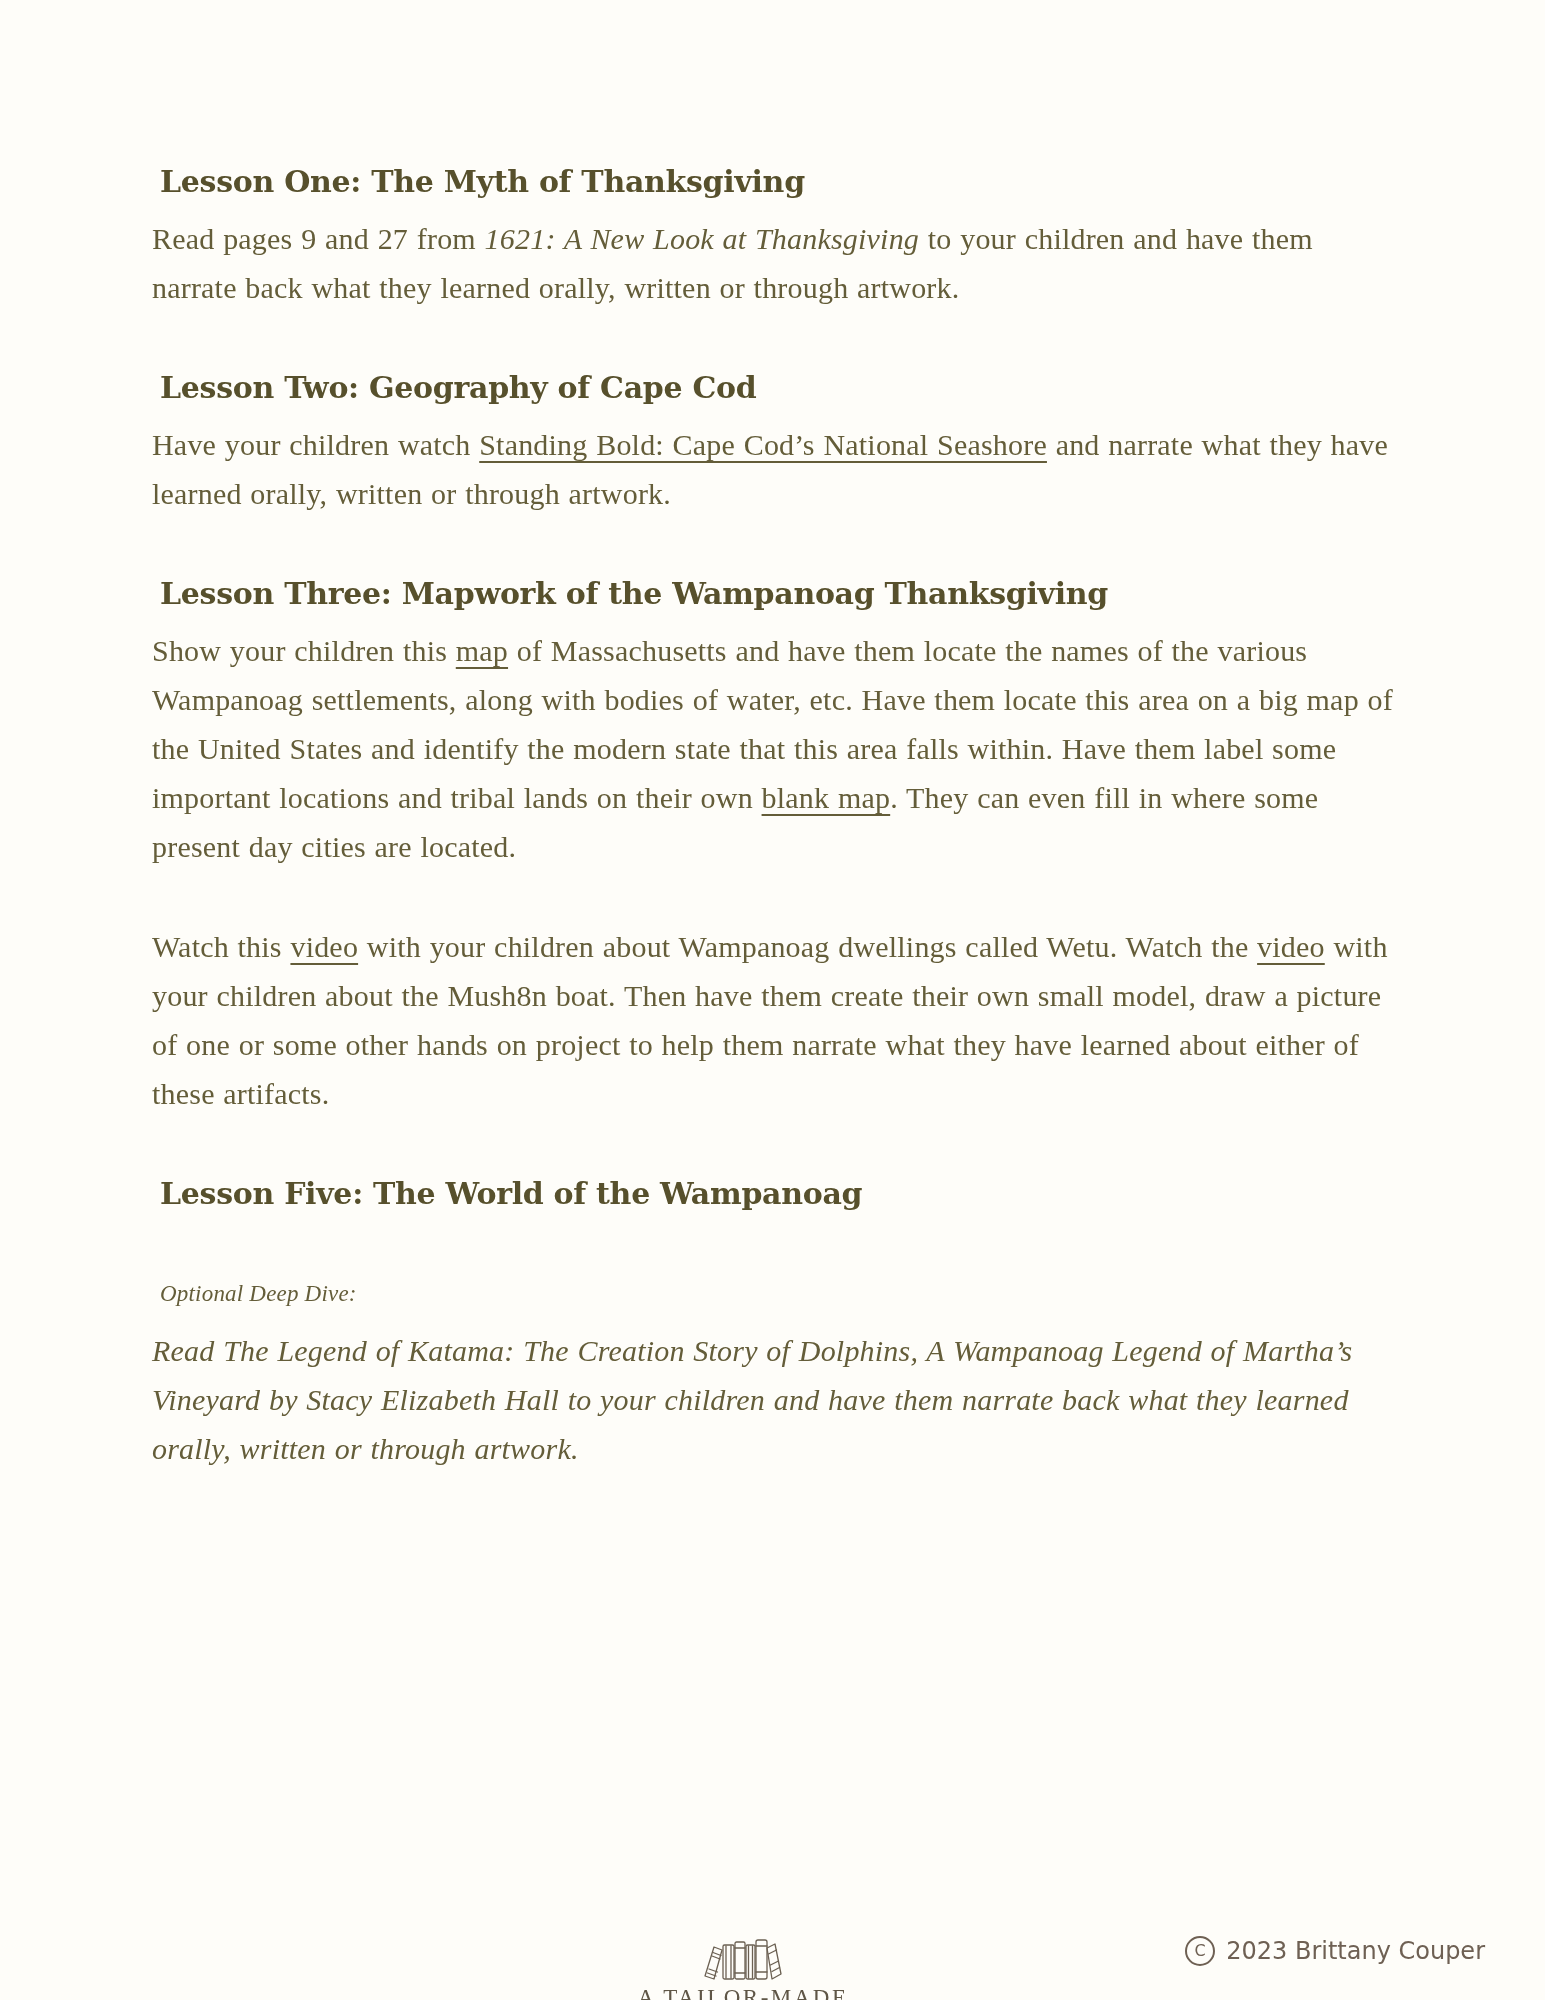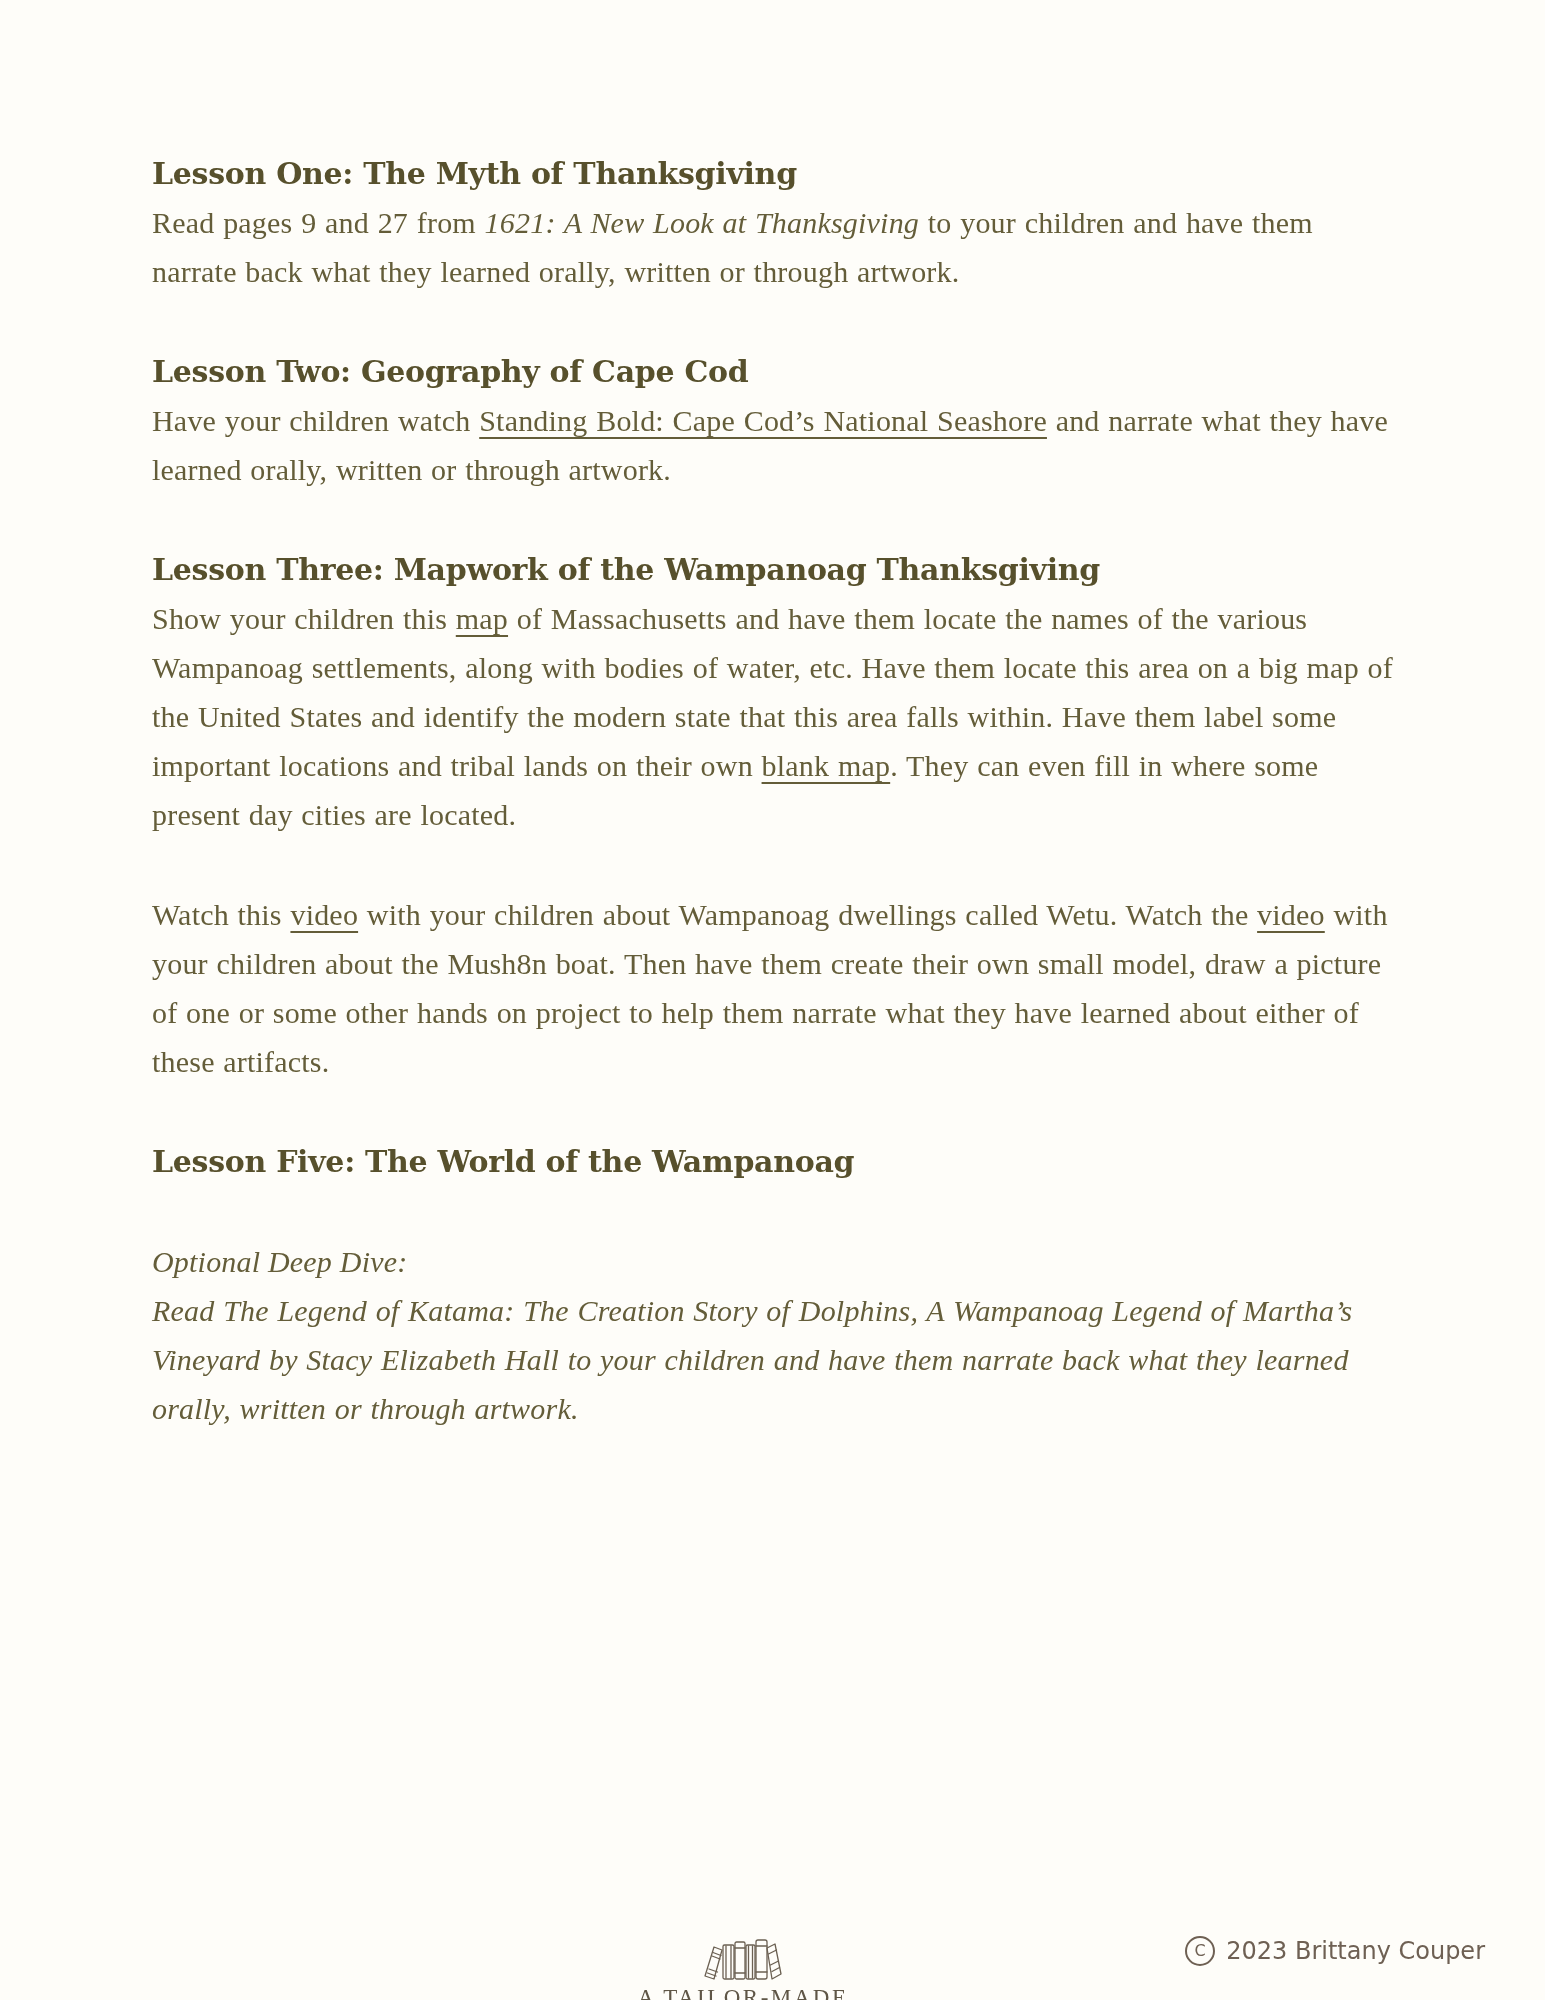--- a/index.html
+++ b/index.html
@@ -21,21 +21,21 @@
   .content {
     position: absolute;
     top: 149px;
     left: 152px;
     width: 1243px;
   }
   .lesson {
     margin: 0 0 51px 0;
   }
   .lesson-heading {
-    margin: 0;
+    margin: 8px;
     font-family: "DejaVu Serif", "Liberation Serif", serif;
     font-weight: bold;
     font-size: 30px;
     line-height: 49px;
     color: #57502c;
     letter-spacing: -0.3px;
   }
   .lesson-body {
     margin: 0;
     font-size: 30px;
@@ -51,21 +51,21 @@
     color: #645d39;
     text-decoration: underline;
     text-decoration-thickness: 1.5px;
     text-underline-offset: 6px;
     cursor: pointer;
   }
   .optional .lesson-heading {
     font-family: "Liberation Serif", serif;
     font-weight: normal;
     font-style: italic;
-    font-size: 30px;
+    font-size: 23px;
     color: #645d39;
     letter-spacing: 0.2px;
   }
   .optional .lesson-body {
     font-style: italic;
   }
   .brand-logo {
     position: absolute;
     top: 1934px;
     left: 633px;

